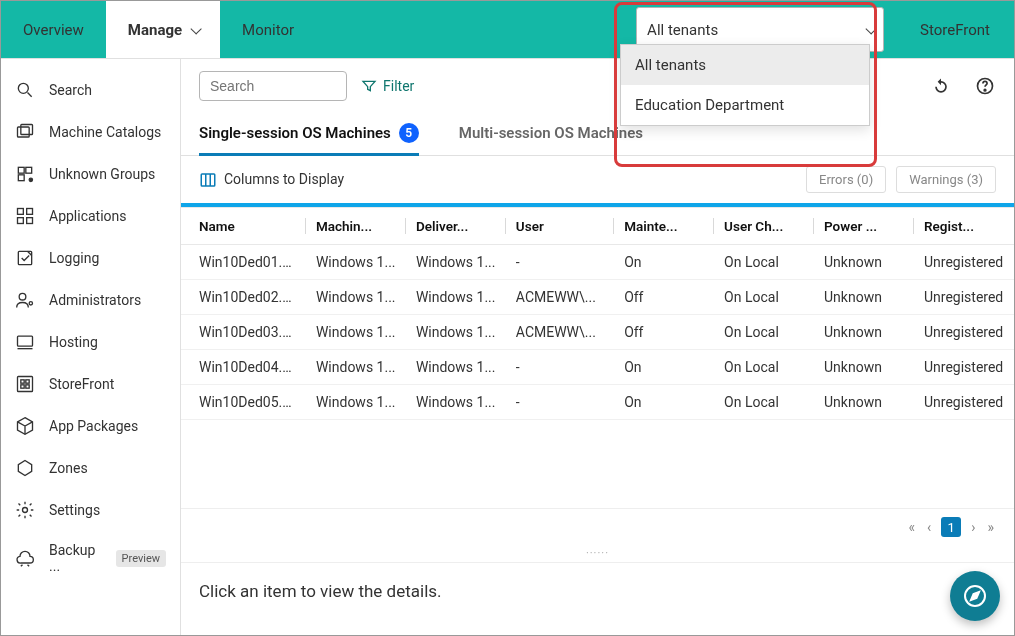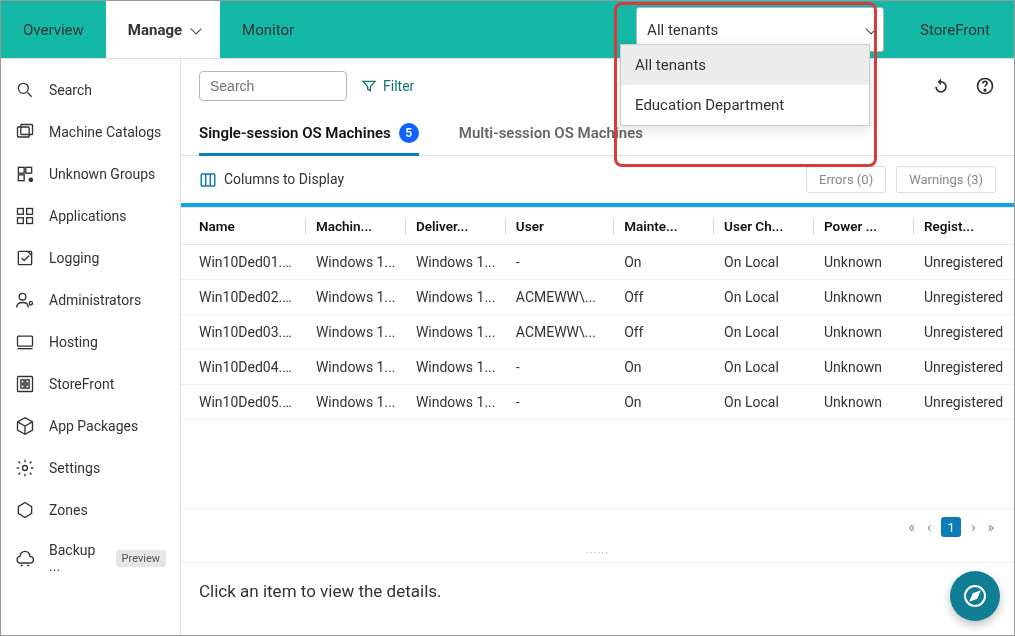--- a/index.html
+++ b/index.html
@@ -430,33 +430,33 @@
           <svg width="20" height="20" viewBox="0 0 24 24" fill="none" stroke="currentColor" stroke-width="1.6">
             <path d="M12 2l9 5v10l-9 5-9-5V7z"></path>
             <path d="M12 12l9-5M12 12v10M12 12L3 7"></path>
           </svg>
         </span>
         <span>App Packages</span>
       </div>
       <div class="side-item">
         <span class="ico">
           <svg width="20" height="20" viewBox="0 0 24 24" fill="none" stroke="currentColor" stroke-width="1.6">
+            <polygon points="12,3 20,8 20,16 12,21 4,16 4,8"></polygon>
+          </svg>
+        </span>
+        <span>Zones</span>
+      </div>
+      <div class="side-item">
+        <span class="ico">
+          <svg width="20" height="20" viewBox="0 0 24 24" fill="none" stroke="currentColor" stroke-width="1.6">
             <circle cx="12" cy="12" r="3"></circle>
             <path d="M12 2v3M12 19v3M4.2 4.2l2.1 2.1M17.7 17.7l2.1 2.1M2 12h3M19 12h3M4.2 19.8l2.1-2.1M17.7 6.3l2.1-2.1"></path>
           </svg>
         </span>
         <span>Settings</span>
-      </div>
-      <div class="side-item">
-        <span class="ico">
-          <svg width="20" height="20" viewBox="0 0 24 24" fill="none" stroke="currentColor" stroke-width="1.6">
-            <polygon points="12,3 20,8 20,16 12,21 4,16 4,8"></polygon>
-          </svg>
-        </span>
-        <span>Zones</span>
       </div>
       <div class="side-item">
         <span class="ico">
           <svg width="20" height="20" viewBox="0 0 24 24" fill="none" stroke="currentColor" stroke-width="1.6">
             <path d="M6 10a6 6 0 0112 0 4 4 0 010 8H7a4 4 0 01-1-8z"></path>
             <path d="M9 20l-2 2M15 20l2 2"></path>
           </svg>
         </span>
         <span>Backup ...</span>
         <span class="badge-preview">Preview</span>

